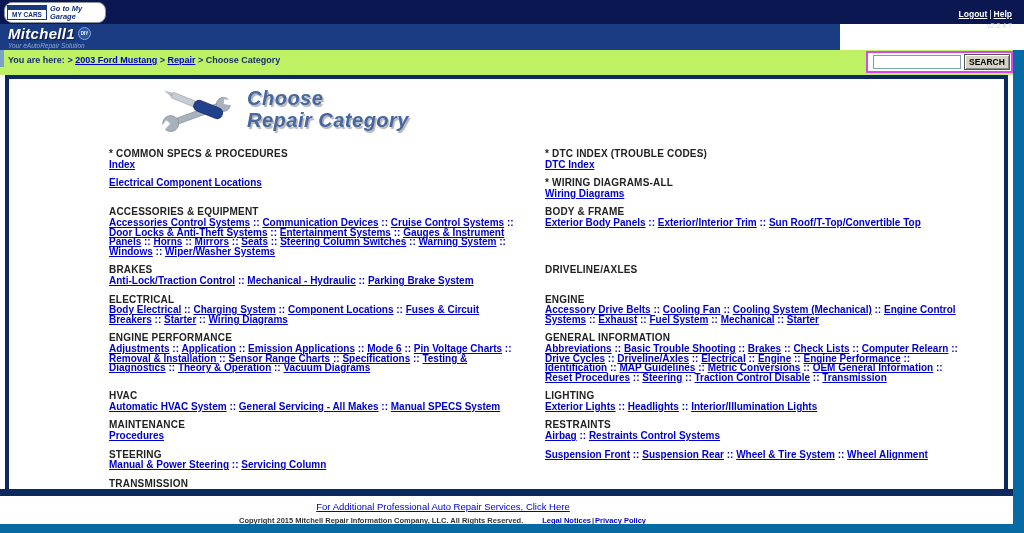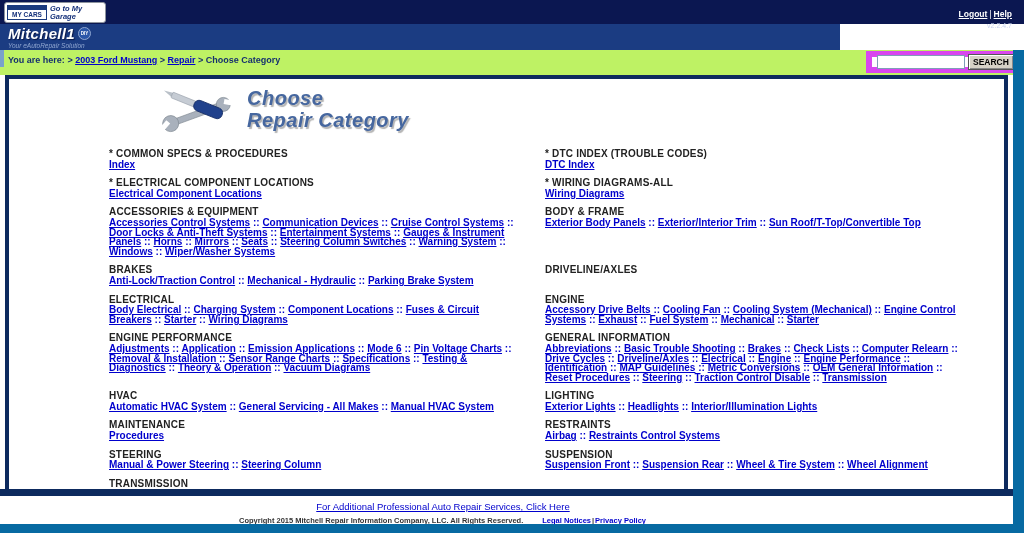--- a/index.html
+++ b/index.html
@@ -2,21 +2,21 @@
 <html><head>
 <meta charset="utf-8">
 <style>
   * { margin:0; padding:0; box-sizing:border-box; }
   body { font-family:"Liberation Sans", sans-serif; background:#fff; }
   #page { position:relative; width:1024px; height:533px; background:#fff; overflow:hidden; }
 
   
   .topbar { position:absolute; left:0; top:0; width:1024px; height:24px; background:#0b1751; }
   .plate { position:absolute; left:4px; top:2px; width:102px; height:21px; background:#fff;
-           border:1px solid #8d949e; border-radius:3px; display:flex; align-items:center; cursor:pointer; }
+           border:1px solid #8d949e; border-radius:8px; display:flex; align-items:center; cursor:pointer; }
   .plate-tag { width:40px; height:15px; margin-left:2px; border:1px solid #1a3a7e; background:#fff;
                display:flex; flex-direction:column; }
   .plate-tag-band { height:4px; background:#1a3a7e; }
   .plate-tag-text { font-size:6.5px; font-weight:bold; color:#14307a; text-align:center; line-height:9px; }
   .plate-garage { flex:1; font-size:7.5px; font-weight:bold; font-style:italic; color:#14307a;
                   line-height:8px; padding-left:3px; }
   .top-links { position:absolute; right:12px; top:3px; text-align:right; }
   .top-links a { color:#fff; font-size:8.5px; font-weight:bold; text-decoration:underline; }
   .top-links .tsep { color:#fff; font-size:8.5px; padding:0 2px; }
   .version { color:#c9d3ee; font-size:7px; margin-top:1px; }
@@ -40,21 +40,21 @@
          color:#fff; font-size:9px; font-weight:bold; text-decoration:underline; line-height:12px; cursor:pointer; }
   .tab.active { background:#0d2a5e; }
 
   
   .subheader { position:absolute; left:0; top:50px; width:1024px; height:25px; background:#bef264; }
   .bc-strip { position:absolute; left:0; top:0; width:4px; height:17px; background:#79a2ca; }
   .breadcrumb { position:absolute; left:8px; top:5px; font-size:9px; font-weight:bold; color:#16306f; }
   .breadcrumb a { color:#0000cc; text-decoration:underline; }
   .bc-sep { color:#16306f; }
   .searchbox { position:absolute; left:866px; top:1px; width:147px; height:22px; background:#fff;
-               border:6px solid #d946ef; display:flex; align-items:center; }
+               border:2px solid #d946ef; display:flex; align-items:center; }
   .searchbox input { width:88px; height:14px; margin-left:5px; border:1px solid #7f9db9; font-size:9px; padding:0 2px; }
   .searchbox button { margin-left:3px; height:16px; font-size:8.5px; font-weight:bold; color:#000;
                       background:#d6d2c6; border:1px solid #555; padding:0 4px;
                       box-shadow:inset 1px 1px 0 #fff, inset -1px -1px 0 #8a8a8a; cursor:pointer; }
 
   
   .panel { position:absolute; left:5px; top:75px; width:1003px; height:414px; background:#fff;
            border:4px solid #0d2a5e; border-bottom:none; }
   .title-block { display:flex; align-items:flex-start; margin:8px 0 0 148px; height:48px; }
   .title-text { margin-left:10px; font-size:20px; font-weight:bold; font-style:italic; color:#46679f;
@@ -154,21 +154,20 @@
     <div class="cats">
         <div class="cat-cell">
           <div class="cat-title">* COMMON SPECS &amp; PROCEDURES</div>
           <div class="cat-links"><a href="#" class="cat-link">Index</a></div>
         </div>
         <div class="cat-cell">
           <div class="cat-title">* DTC INDEX (TROUBLE CODES)</div>
           <div class="cat-links"><a href="#" class="cat-link">DTC Index</a></div>
         </div>
         <div class="cat-cell">
-          <div class="cat-title">* ELECTRICAL COMPONENT LOCATIONS</div>
           <div class="cat-links"><a href="#" class="cat-link">Electrical Component Locations</a></div>
         </div>
         <div class="cat-cell">
           <div class="cat-title">* WIRING DIAGRAMS-ALL</div>
           <div class="cat-links"><a href="#" class="cat-link">Wiring Diagrams</a></div>
         </div>
         <div class="cat-cell">
           <div class="cat-title">ACCESSORIES &amp; EQUIPMENT</div>
           <div class="cat-links"><a href="#" class="cat-link">Accessories Control Systems</a><span class="sep"> :: </span><a href="#" class="cat-link">Communication Devices</a><span class="sep"> :: </span><a href="#" class="cat-link">Cruise Control Systems</a><span class="sep"> :: </span><a href="#" class="cat-link">Door Locks &amp; Anti-Theft Systems</a><span class="sep"> :: </span><a href="#" class="cat-link">Entertainment Systems</a><span class="sep"> :: </span><a href="#" class="cat-link">Gauges &amp; Instrument Panels</a><span class="sep"> :: </span><a href="#" class="cat-link">Horns</a><span class="sep"> :: </span><a href="#" class="cat-link">Mirrors</a><span class="sep"> :: </span><a href="#" class="cat-link">Seats</a><span class="sep"> :: </span><a href="#" class="cat-link">Steering Column Switches</a><span class="sep"> :: </span><a href="#" class="cat-link">Warning System</a><span class="sep"> :: </span><a href="#" class="cat-link">Windows</a><span class="sep"> :: </span><a href="#" class="cat-link">Wiper/Washer Systems</a></div>
         </div>
@@ -194,40 +193,39 @@
         <div class="cat-cell">
           <div class="cat-title">ENGINE PERFORMANCE</div>
           <div class="cat-links"><a href="#" class="cat-link">Adjustments</a><span class="sep"> :: </span><a href="#" class="cat-link">Application</a><span class="sep"> :: </span><a href="#" class="cat-link">Emission Applications</a><span class="sep"> :: </span><a href="#" class="cat-link">Mode 6</a><span class="sep"> :: </span><a href="#" class="cat-link">Pin Voltage Charts</a><span class="sep"> :: </span><a href="#" class="cat-link">Removal &amp; Installation</a><span class="sep"> :: </span><a href="#" class="cat-link">Sensor Range Charts</a><span class="sep"> :: </span><a href="#" class="cat-link">Specifications</a><span class="sep"> :: </span><a href="#" class="cat-link">Testing &amp; Diagnostics</a><span class="sep"> :: </span><a href="#" class="cat-link">Theory &amp; Operation</a><span class="sep"> :: </span><a href="#" class="cat-link">Vacuum Diagrams</a></div>
         </div>
         <div class="cat-cell">
           <div class="cat-title">GENERAL INFORMATION</div>
           <div class="cat-links"><a href="#" class="cat-link">Abbreviations</a><span class="sep"> :: </span><a href="#" class="cat-link">Basic Trouble Shooting</a><span class="sep"> :: </span><a href="#" class="cat-link">Brakes</a><span class="sep"> :: </span><a href="#" class="cat-link">Check Lists</a><span class="sep"> :: </span><a href="#" class="cat-link">Computer Relearn</a><span class="sep"> :: </span><a href="#" class="cat-link">Drive Cycles</a><span class="sep"> :: </span><a href="#" class="cat-link">Driveline/Axles</a><span class="sep"> :: </span><a href="#" class="cat-link">Electrical</a><span class="sep"> :: </span><a href="#" class="cat-link">Engine</a><span class="sep"> :: </span><a href="#" class="cat-link">Engine Performance</a><span class="sep"> :: </span><a href="#" class="cat-link">Identification</a><span class="sep"> :: </span><a href="#" class="cat-link">MAP Guidelines</a><span class="sep"> :: </span><a href="#" class="cat-link">Metric Conversions</a><span class="sep"> :: </span><a href="#" class="cat-link">OEM General Information</a><span class="sep"> :: </span><a href="#" class="cat-link">Reset Procedures</a><span class="sep"> :: </span><a href="#" class="cat-link">Steering</a><span class="sep"> :: </span><a href="#" class="cat-link">Traction Control Disable</a><span class="sep"> :: </span><a href="#" class="cat-link">Transmission</a></div>
         </div>
         <div class="cat-cell">
           <div class="cat-title">HVAC</div>
-          <div class="cat-links"><a href="#" class="cat-link">Automatic HVAC System</a><span class="sep"> :: </span><a href="#" class="cat-link">General Servicing - All Makes</a><span class="sep"> :: </span><a href="#" class="cat-link">Manual HVAC System</a></div>
+          <div class="cat-links"><a href="#" class="cat-link">Automatic HVAC System</a><span class="sep"> :: </span><a href="#" class="cat-link">General Servicing - All Makes</a><span class="sep"> :: </span><a href="#" class="cat-link">Manual SPECS System</a></div>
         </div>
         <div class="cat-cell">
           <div class="cat-title">LIGHTING</div>
           <div class="cat-links"><a href="#" class="cat-link">Exterior Lights</a><span class="sep"> :: </span><a href="#" class="cat-link">Headlights</a><span class="sep"> :: </span><a href="#" class="cat-link">Interior/Illumination Lights</a></div>
         </div>
         <div class="cat-cell">
           <div class="cat-title">MAINTENANCE</div>
           <div class="cat-links"><a href="#" class="cat-link">Procedures</a></div>
         </div>
         <div class="cat-cell">
           <div class="cat-title">RESTRAINTS</div>
           <div class="cat-links"><a href="#" class="cat-link">Airbag</a><span class="sep"> :: </span><a href="#" class="cat-link">Restraints Control Systems</a></div>
         </div>
         <div class="cat-cell">
           <div class="cat-title">STEERING</div>
-          <div class="cat-links"><a href="#" class="cat-link">Manual &amp; Power Steering</a><span class="sep"> :: </span><a href="#" class="cat-link">Steering Column</a></div>
-        </div>
-        <div class="cat-cell">
-          <div class="cat-title">SUSPENSION</div>
+          <div class="cat-links"><a href="#" class="cat-link">Manual &amp; Power Steering</a><span class="sep"> :: </span><a href="#" class="cat-link">Servicing Column</a></div>
+        </div>
+        <div class="cat-cell">
           <div class="cat-links"><a href="#" class="cat-link">Suspension Front</a><span class="sep"> :: </span><a href="#" class="cat-link">Suspension Rear</a><span class="sep"> :: </span><a href="#" class="cat-link">Wheel &amp; Tire System</a><span class="sep"> :: </span><a href="#" class="cat-link">Wheel Alignment</a></div>
         </div>
         <div class="cat-cell">
           <div class="cat-title">TRANSMISSION</div>
           <div class="cat-links"><a href="#" class="cat-link">Automatic Trans</a><span class="sep"> :: </span><a href="#" class="cat-link">Clutches Manual &amp; Hydraulic</a><span class="sep"> :: </span><a href="#" class="cat-link">Manual Trans</a></div>
         </div>
         <div class="cat-cell"></div>
       </div>
   </div>
 

